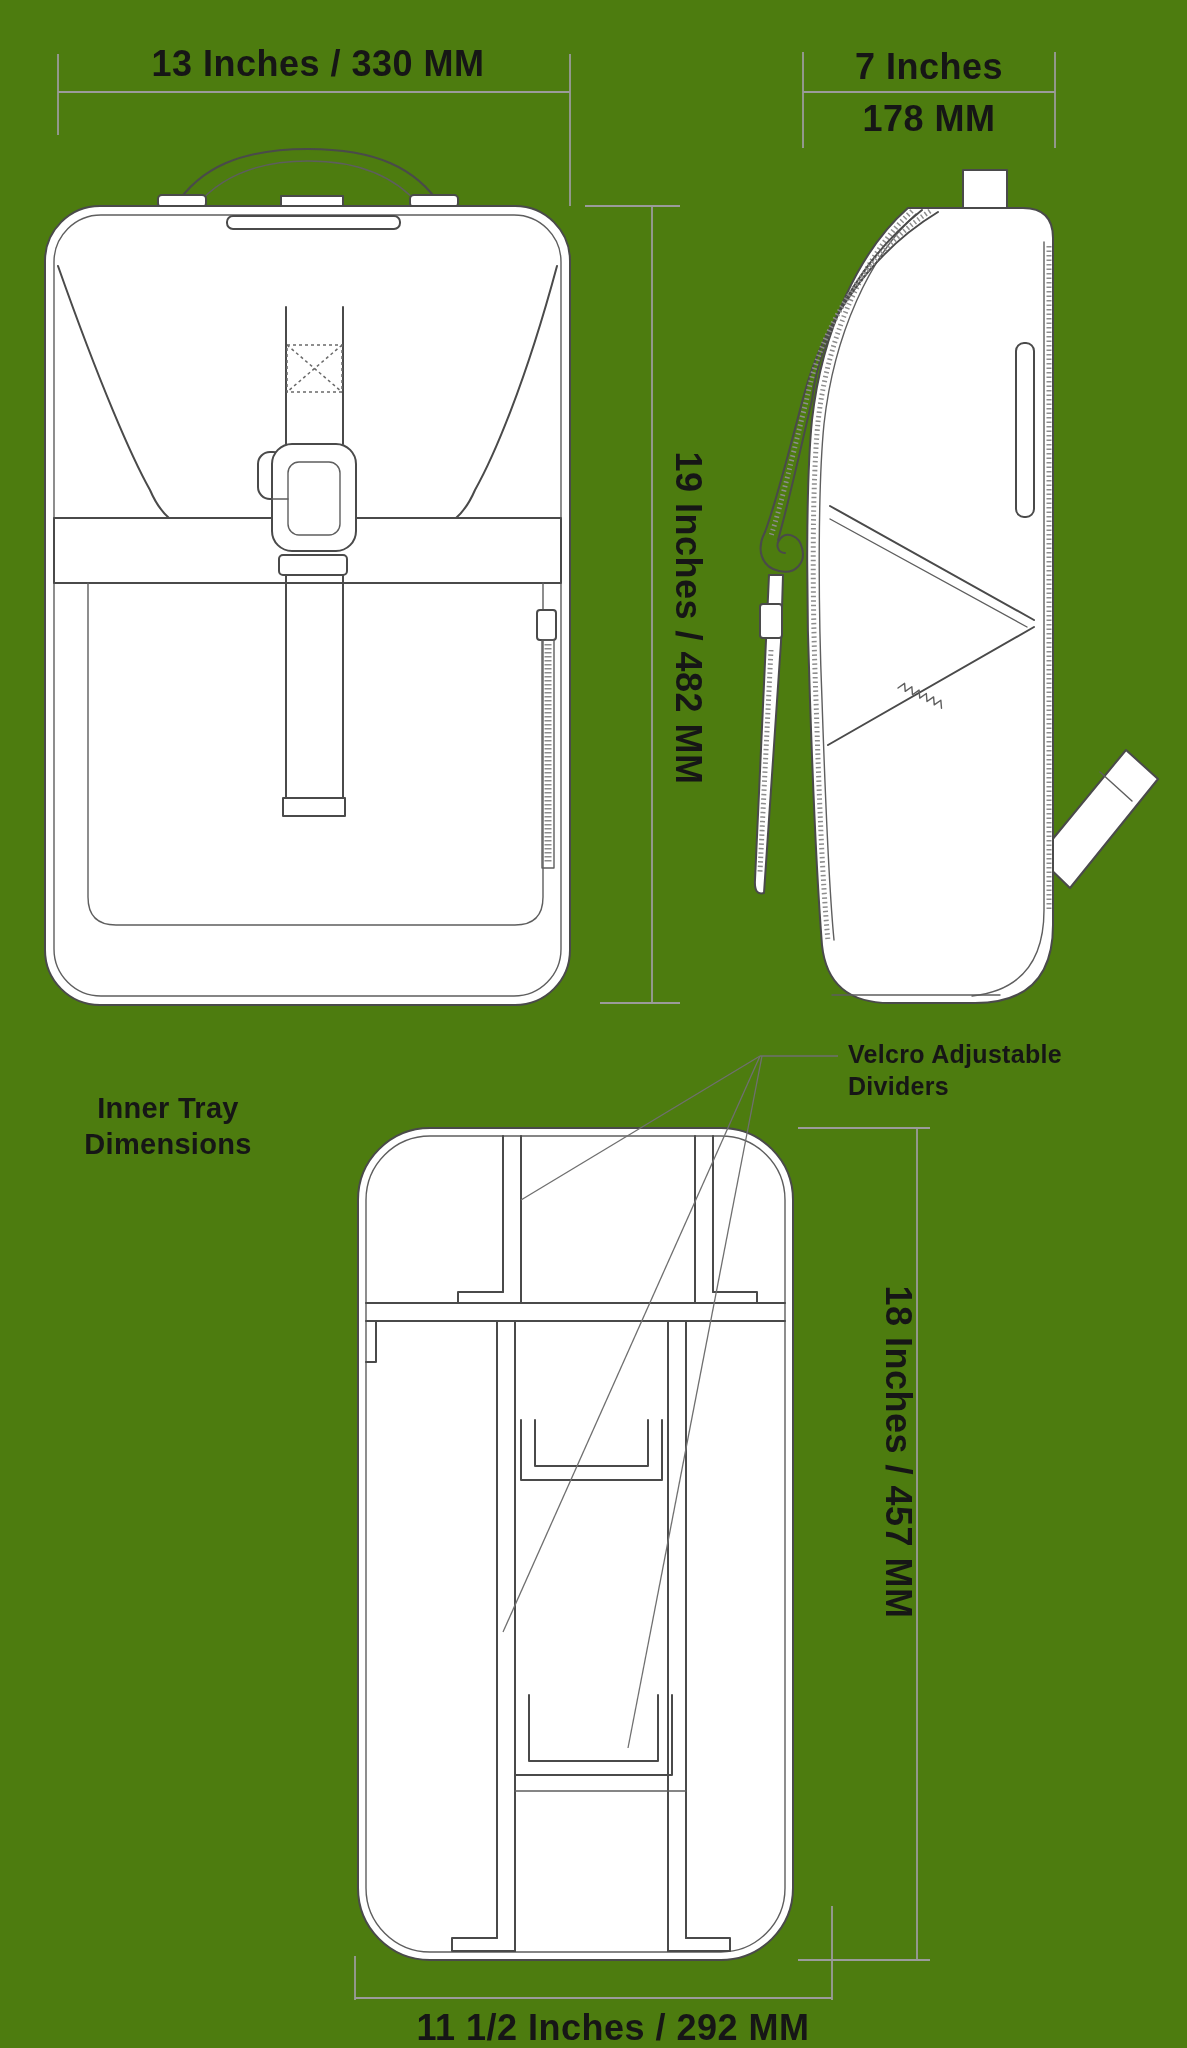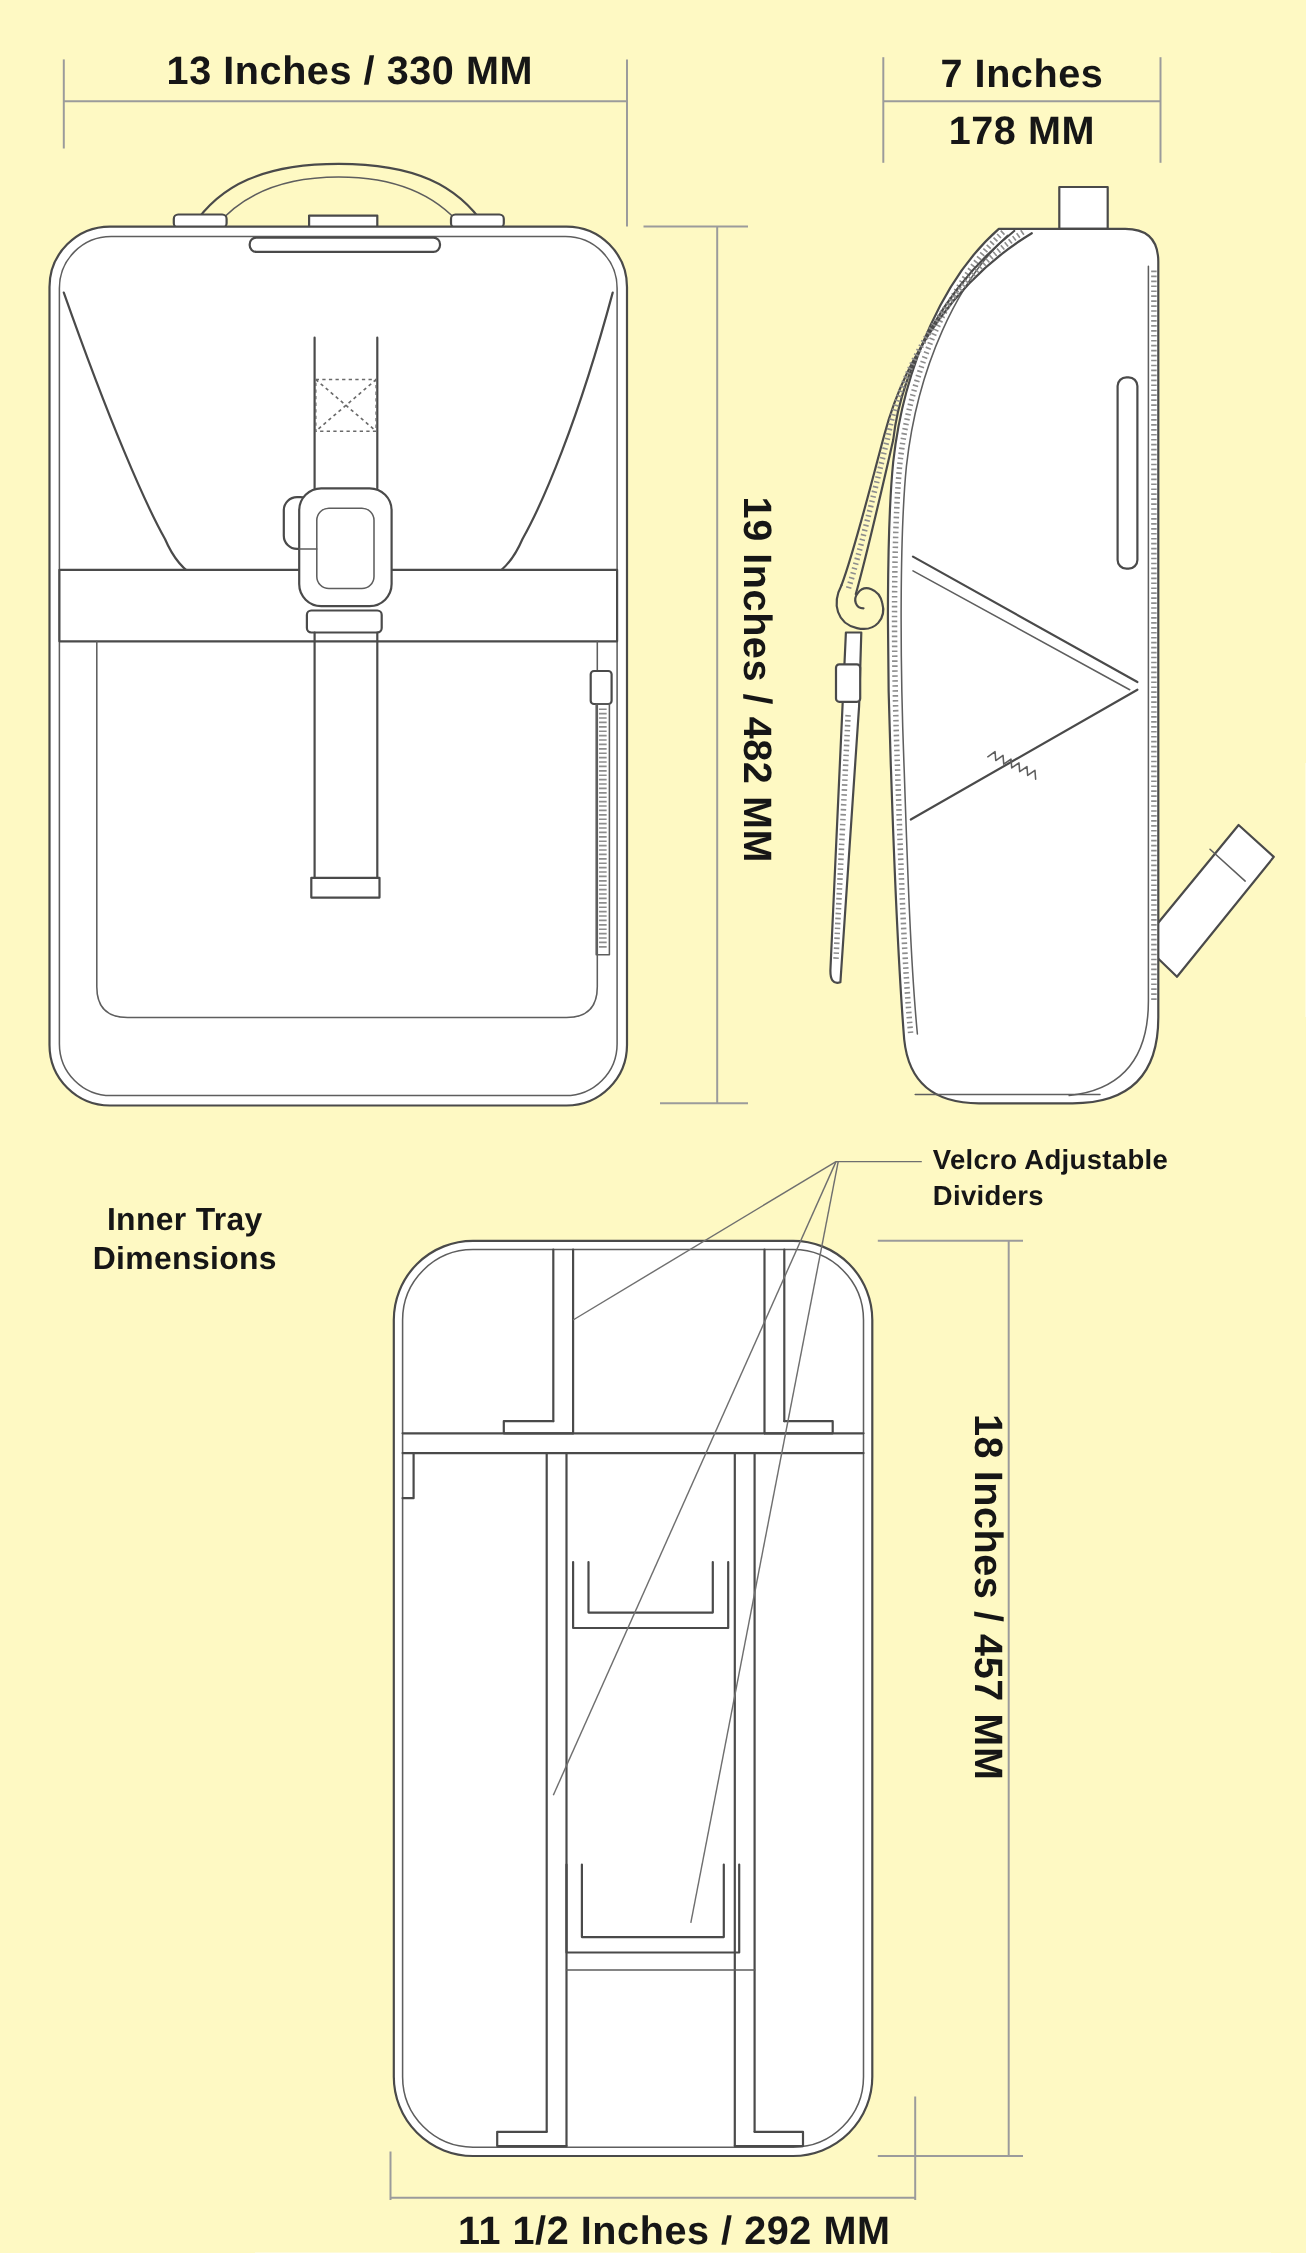--- a/index.html
+++ b/index.html
@@ -1,19 +1,19 @@
 <!DOCTYPE html>
 <html><head>
 <meta charset="utf-8">
 <style>
   html,body{margin:0;padding:0;background:#ffffff;}
   .canvas{
     position:relative;
     width:1187px;height:2048px;
-    background:#fef9c3;
+    background:#4d7c0f;
     font-family:"Liberation Sans", sans-serif;
     overflow:hidden;
   }
   svg{position:absolute;left:0;top:0;}
   .dim-text{
     font-family:"Liberation Sans", sans-serif;
     font-weight:700;
     font-size:36px;
     letter-spacing:0.5px;
     fill:#161616;

